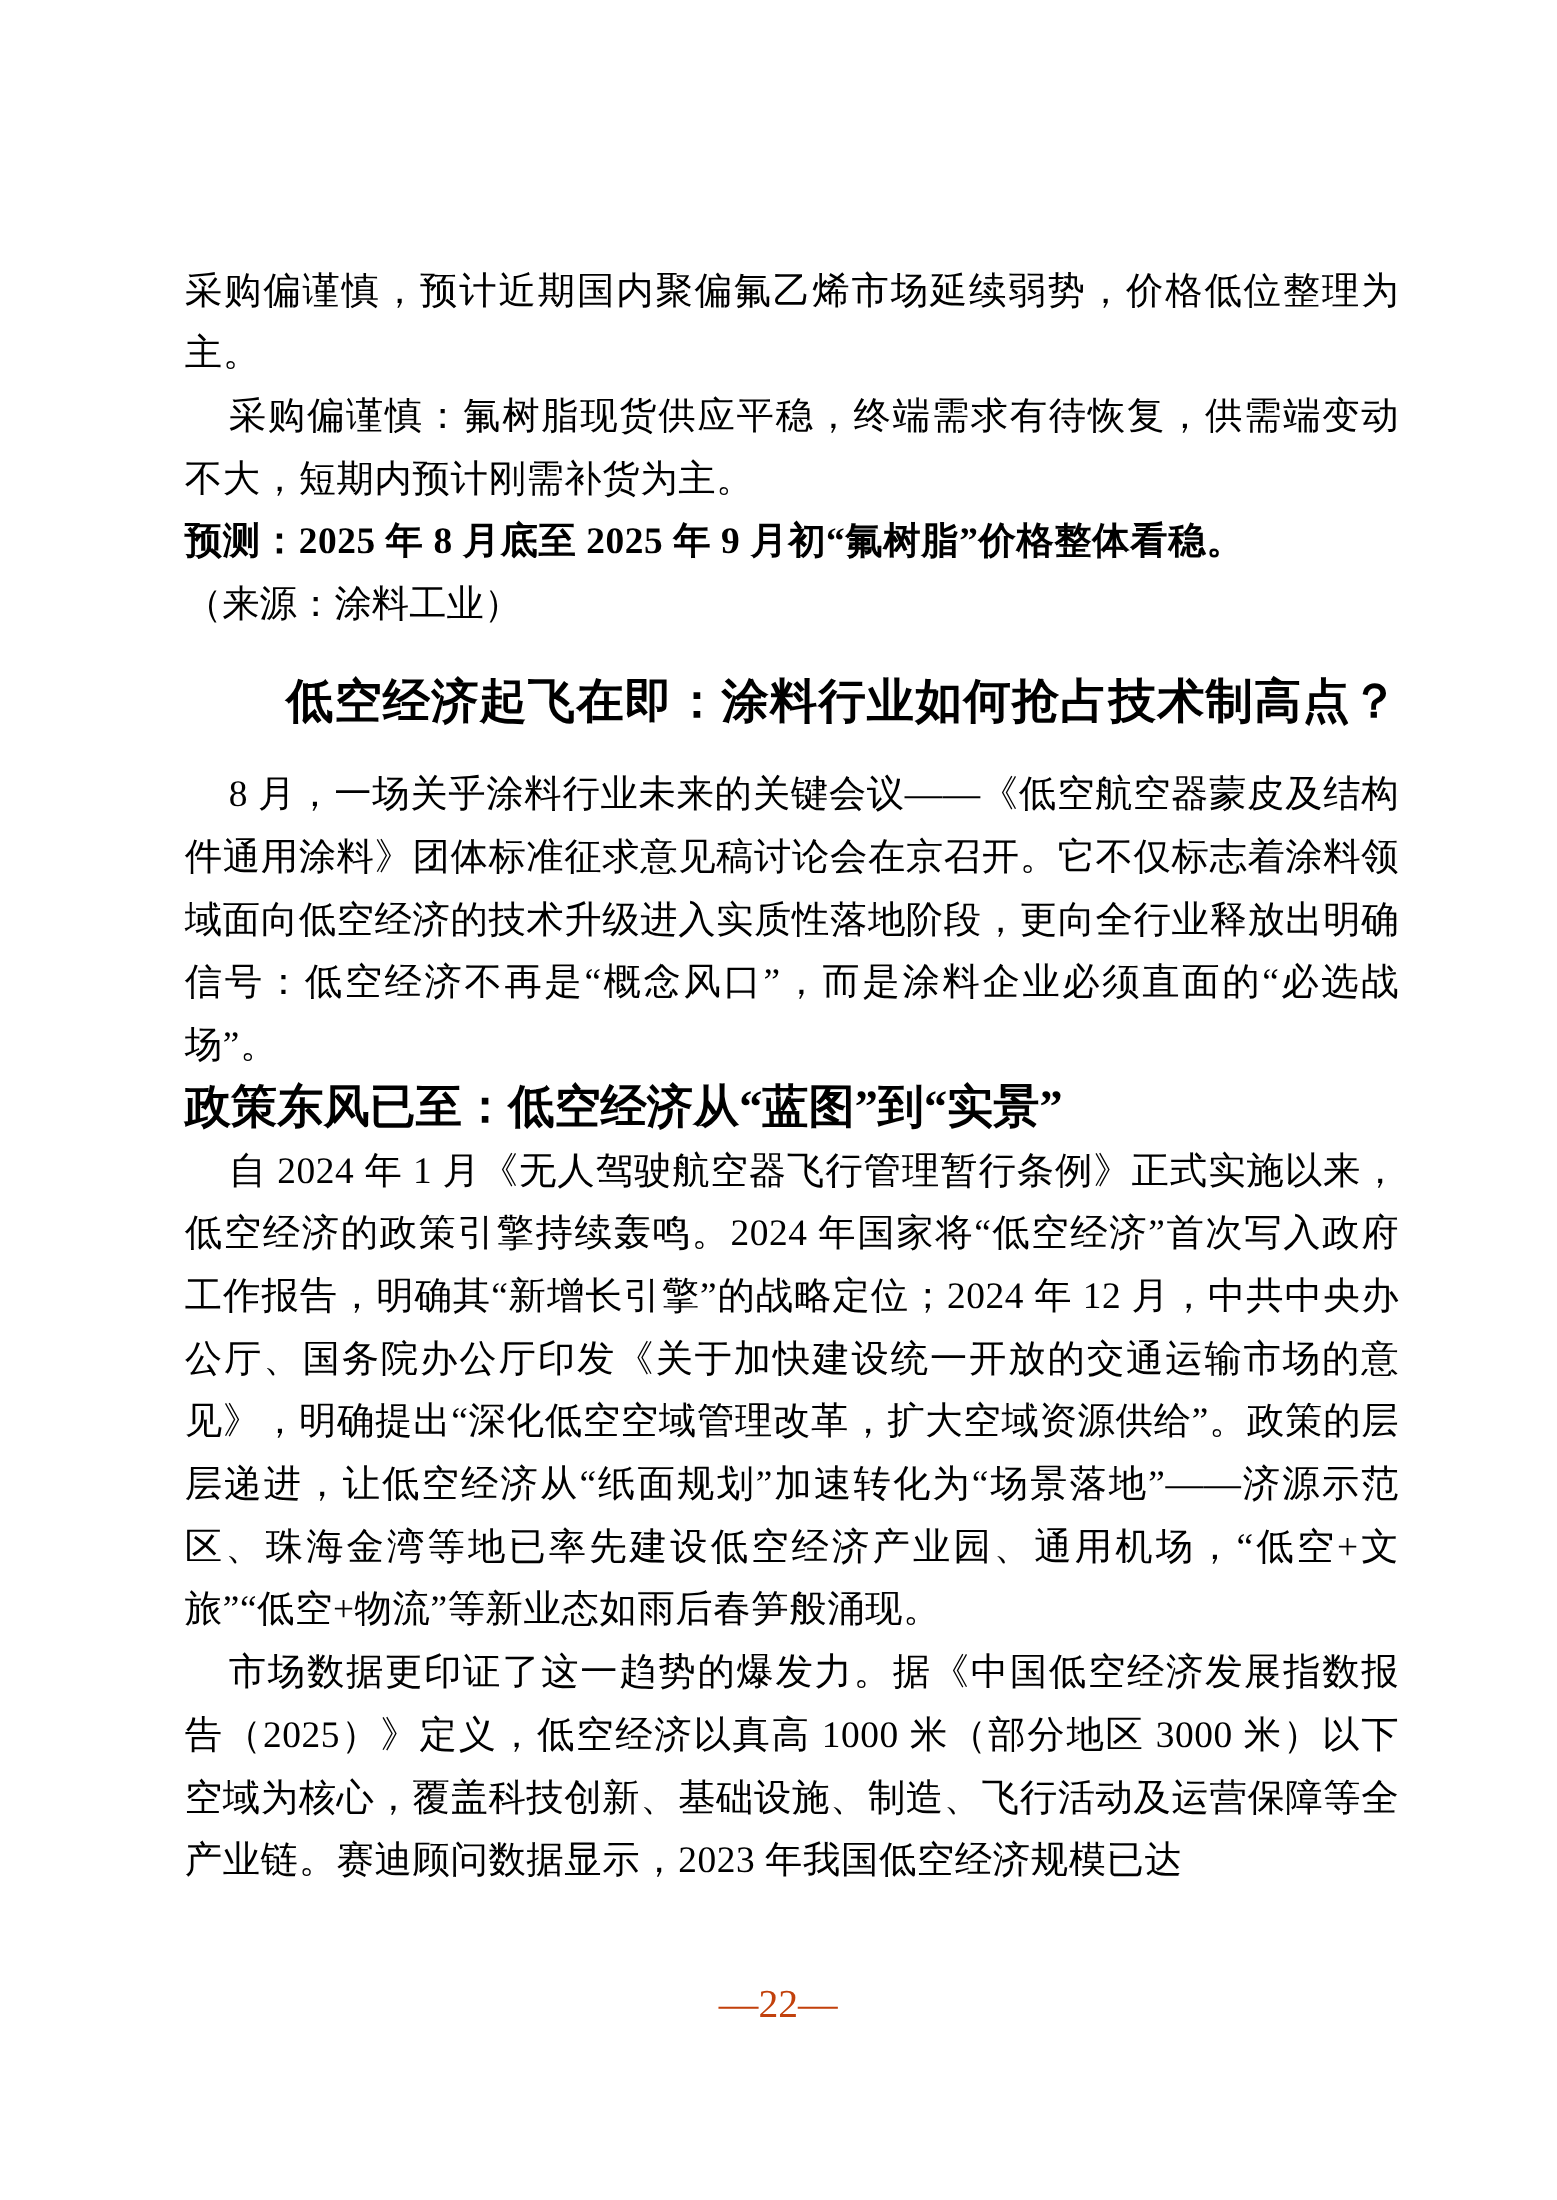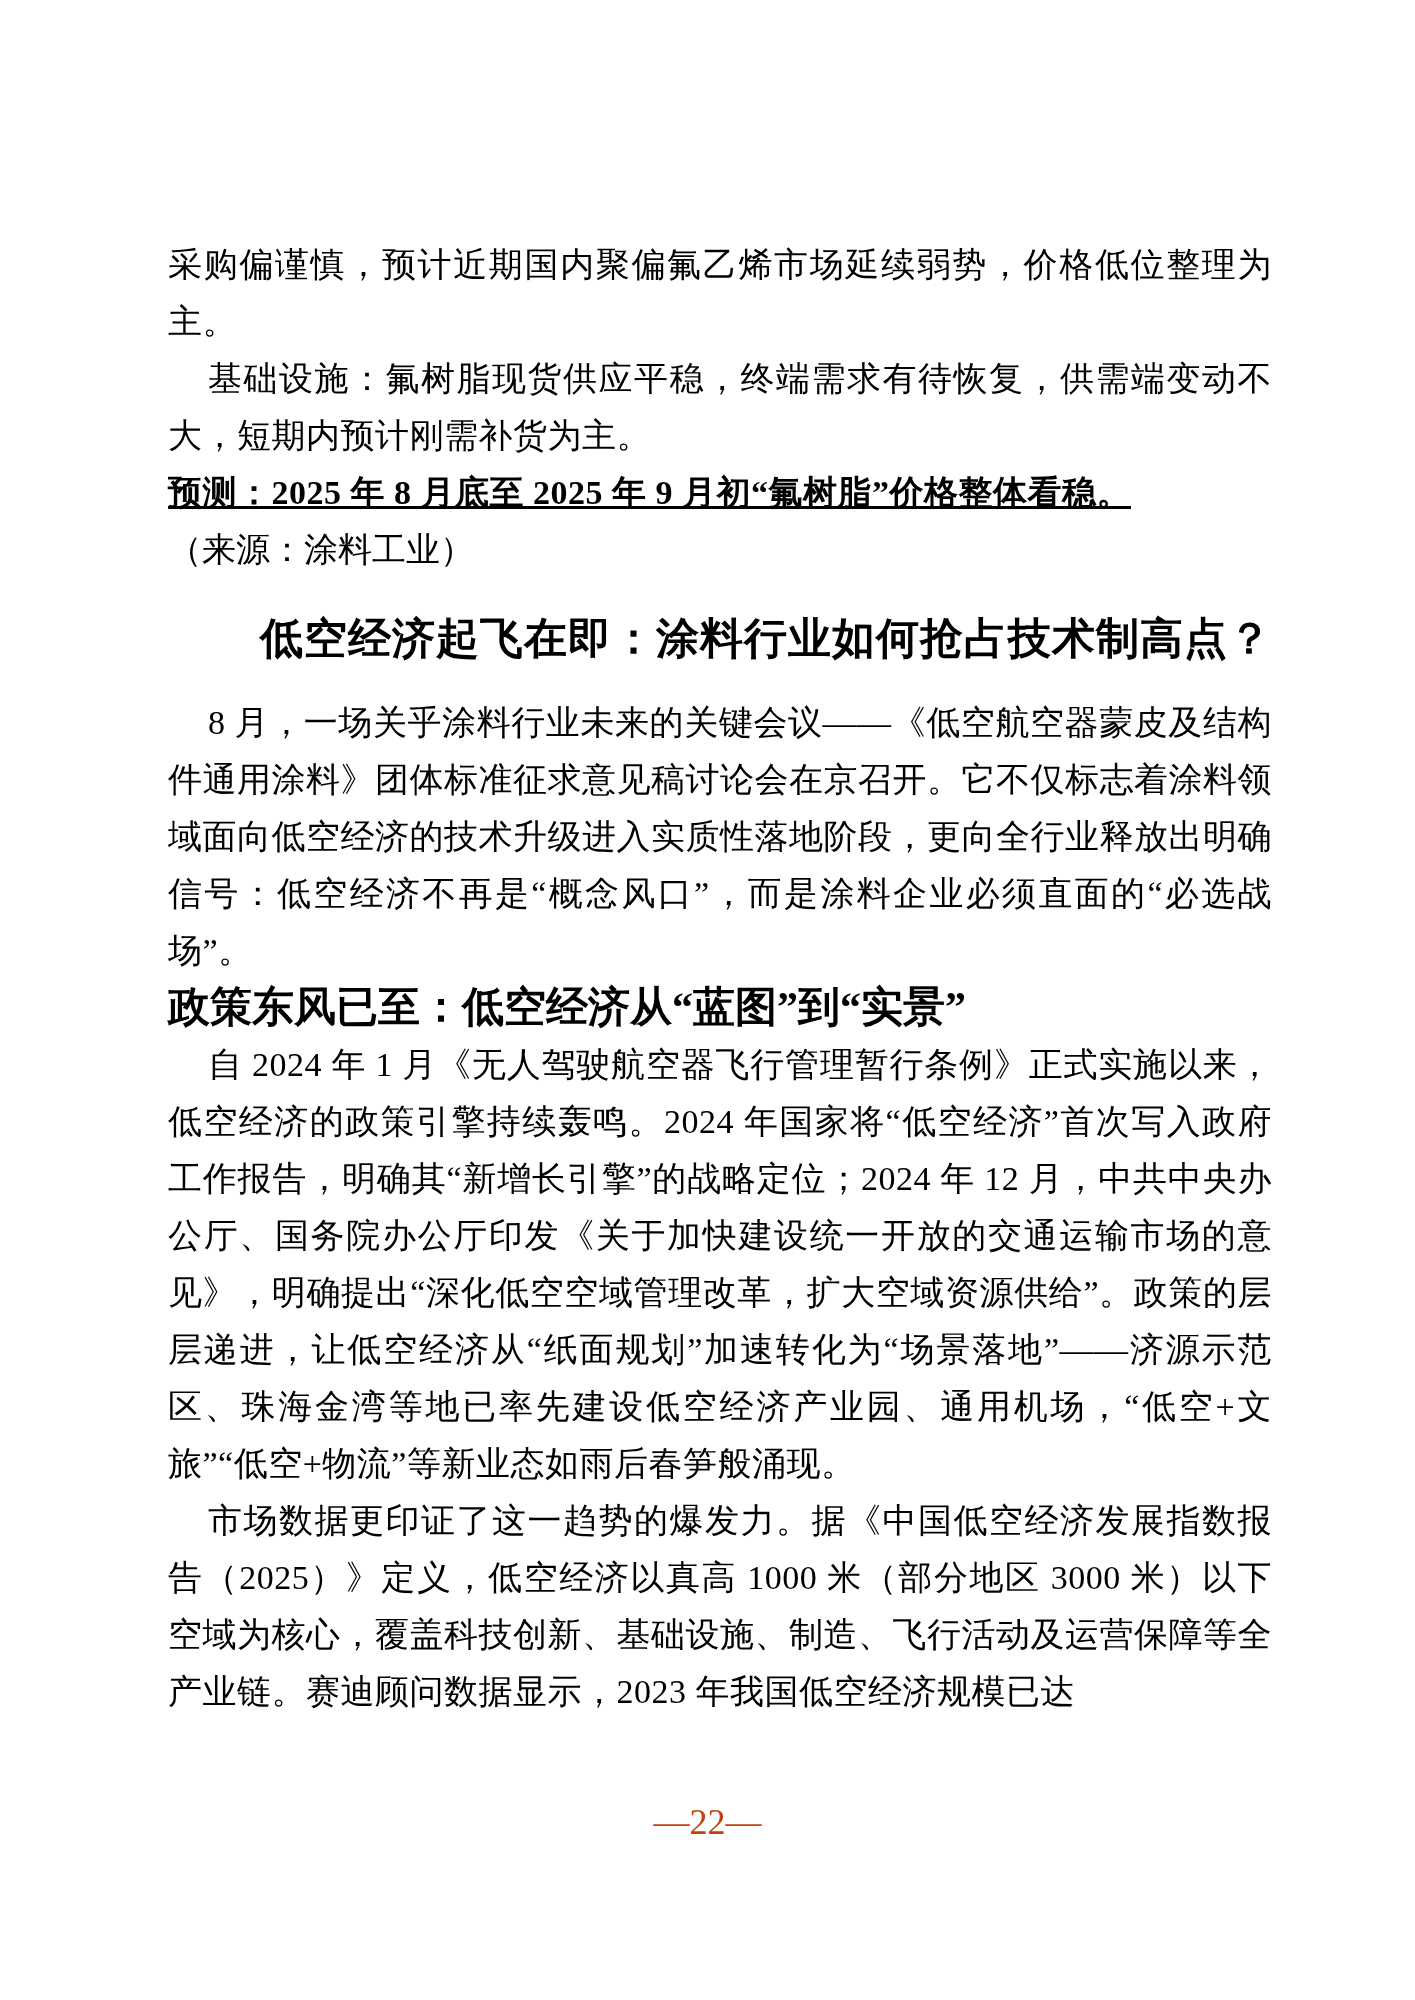--- a/index.html
+++ b/index.html
@@ -28,21 +28,20 @@
     line-height: 57px;
     text-align: justify;
     text-justify: inter-ideograph;
     letter-spacing: 0.5px;
   }
   .indent {
     text-indent: 40px;
   }
   .bold {
     font-weight: bold;
-    text-decoration: underline;
   }
   .source-line {
     margin: 0;
     font-size: 34px;
     line-height: 57px;
   }
   .article-title {
     margin: 30px 0 24px 0;
     font-size: 43px;
     line-height: 62px;
@@ -69,21 +68,21 @@
   }
 </style>
 </head>
 <body>
 
 <div class="page">
   <div class="content">
 
     <p class="body-para">采购偏谨慎，预计近期国内聚偏氟乙烯市场延续弱势，价格低位整理为主。</p>
 
-    <p class="body-para indent">基础设施：氟树脂现货供应平稳，终端需求有待恢复，供需端变动不大，短期内预计刚需补货为主。</p>
+    <p class="body-para indent">采购偏谨慎：氟树脂现货供应平稳，终端需求有待恢复，供需端变动不大，短期内预计刚需补货为主。</p>
 
     <p class="body-para bold">预测：2025 年 8 月底至 2025 年 9 月初“氟树脂”价格整体看稳。</p>
 
     <p class="source-line">（来源：涂料工业）</p>
 
     <h1 class="article-title">低空经济起飞在即：涂料行业如何抢占技术制高点？</h1>
 
     <p class="body-para indent">8 月，一场关乎涂料行业未来的关键会议——《低空航空器蒙皮及结构件通用涂料》团体标准征求意见稿讨论会在京召开。它不仅标志着涂料领域面向低空经济的技术升级进入实质性落地阶段，更向全行业释放出明确信号：低空经济不再是“概念风口”，而是涂料企业必须直面的“必选战场”。</p>
 
     <h2 class="sub-heading">政策东风已至：低空经济从“蓝图”到“实景”</h2>

